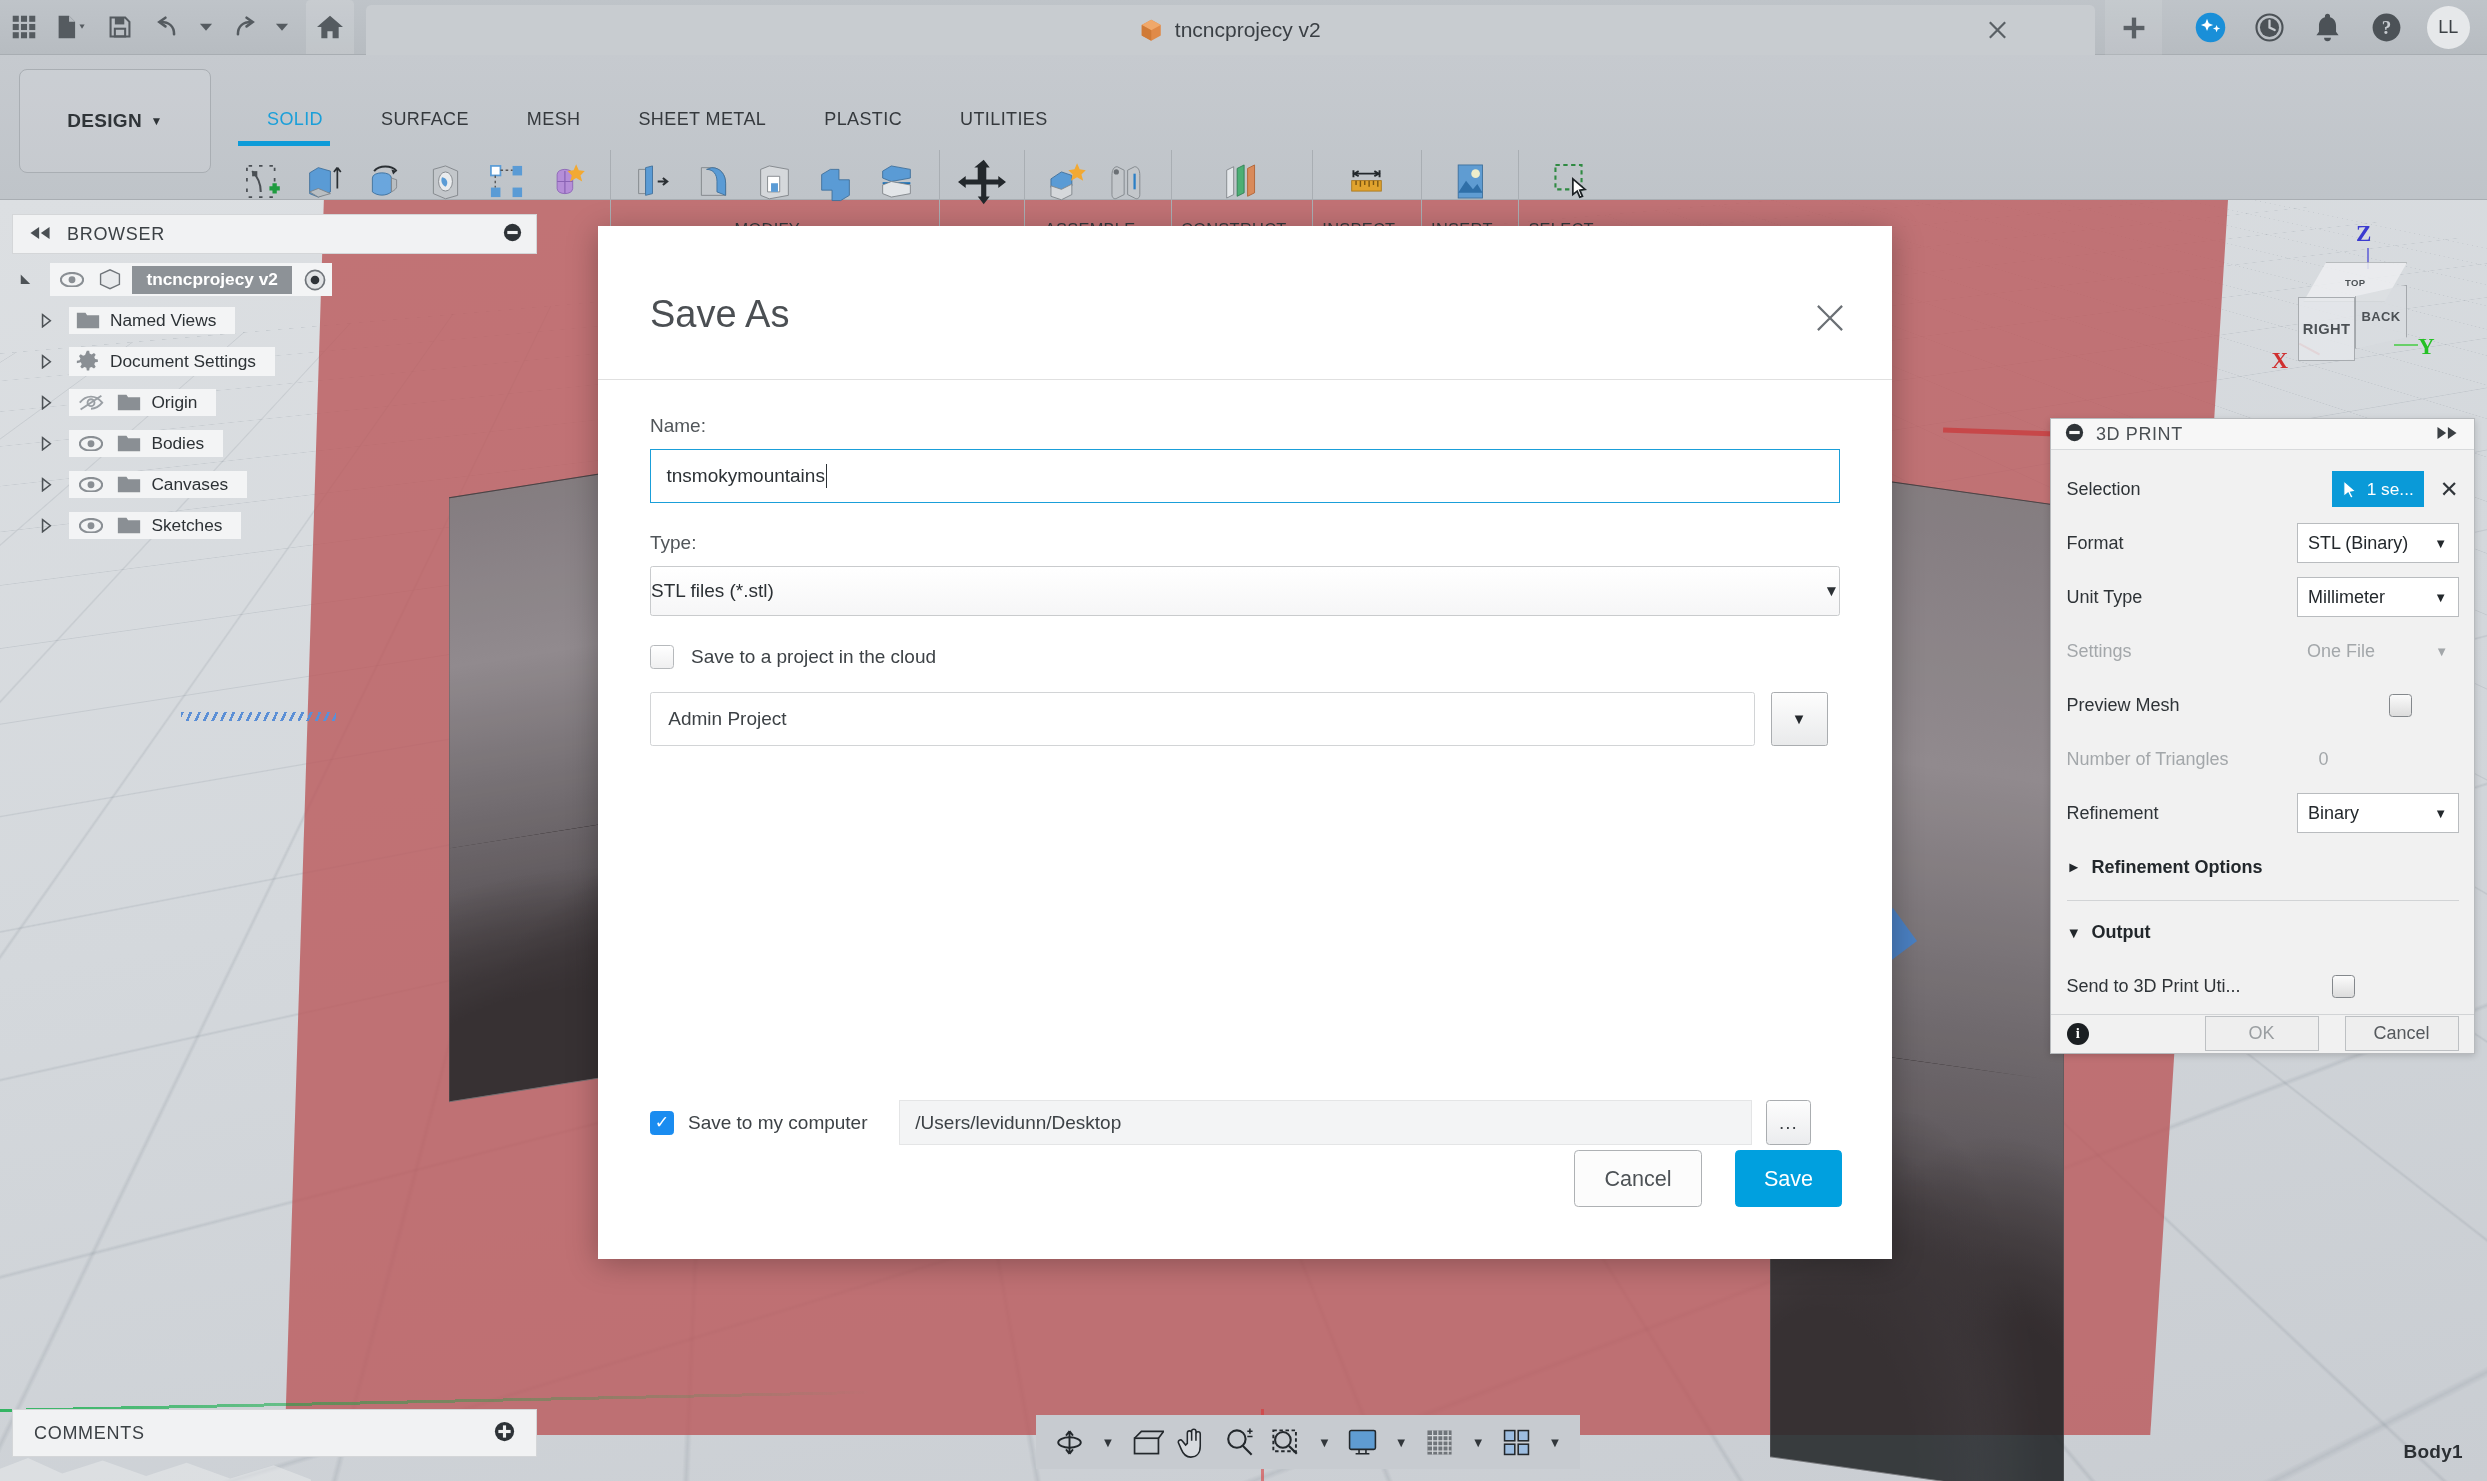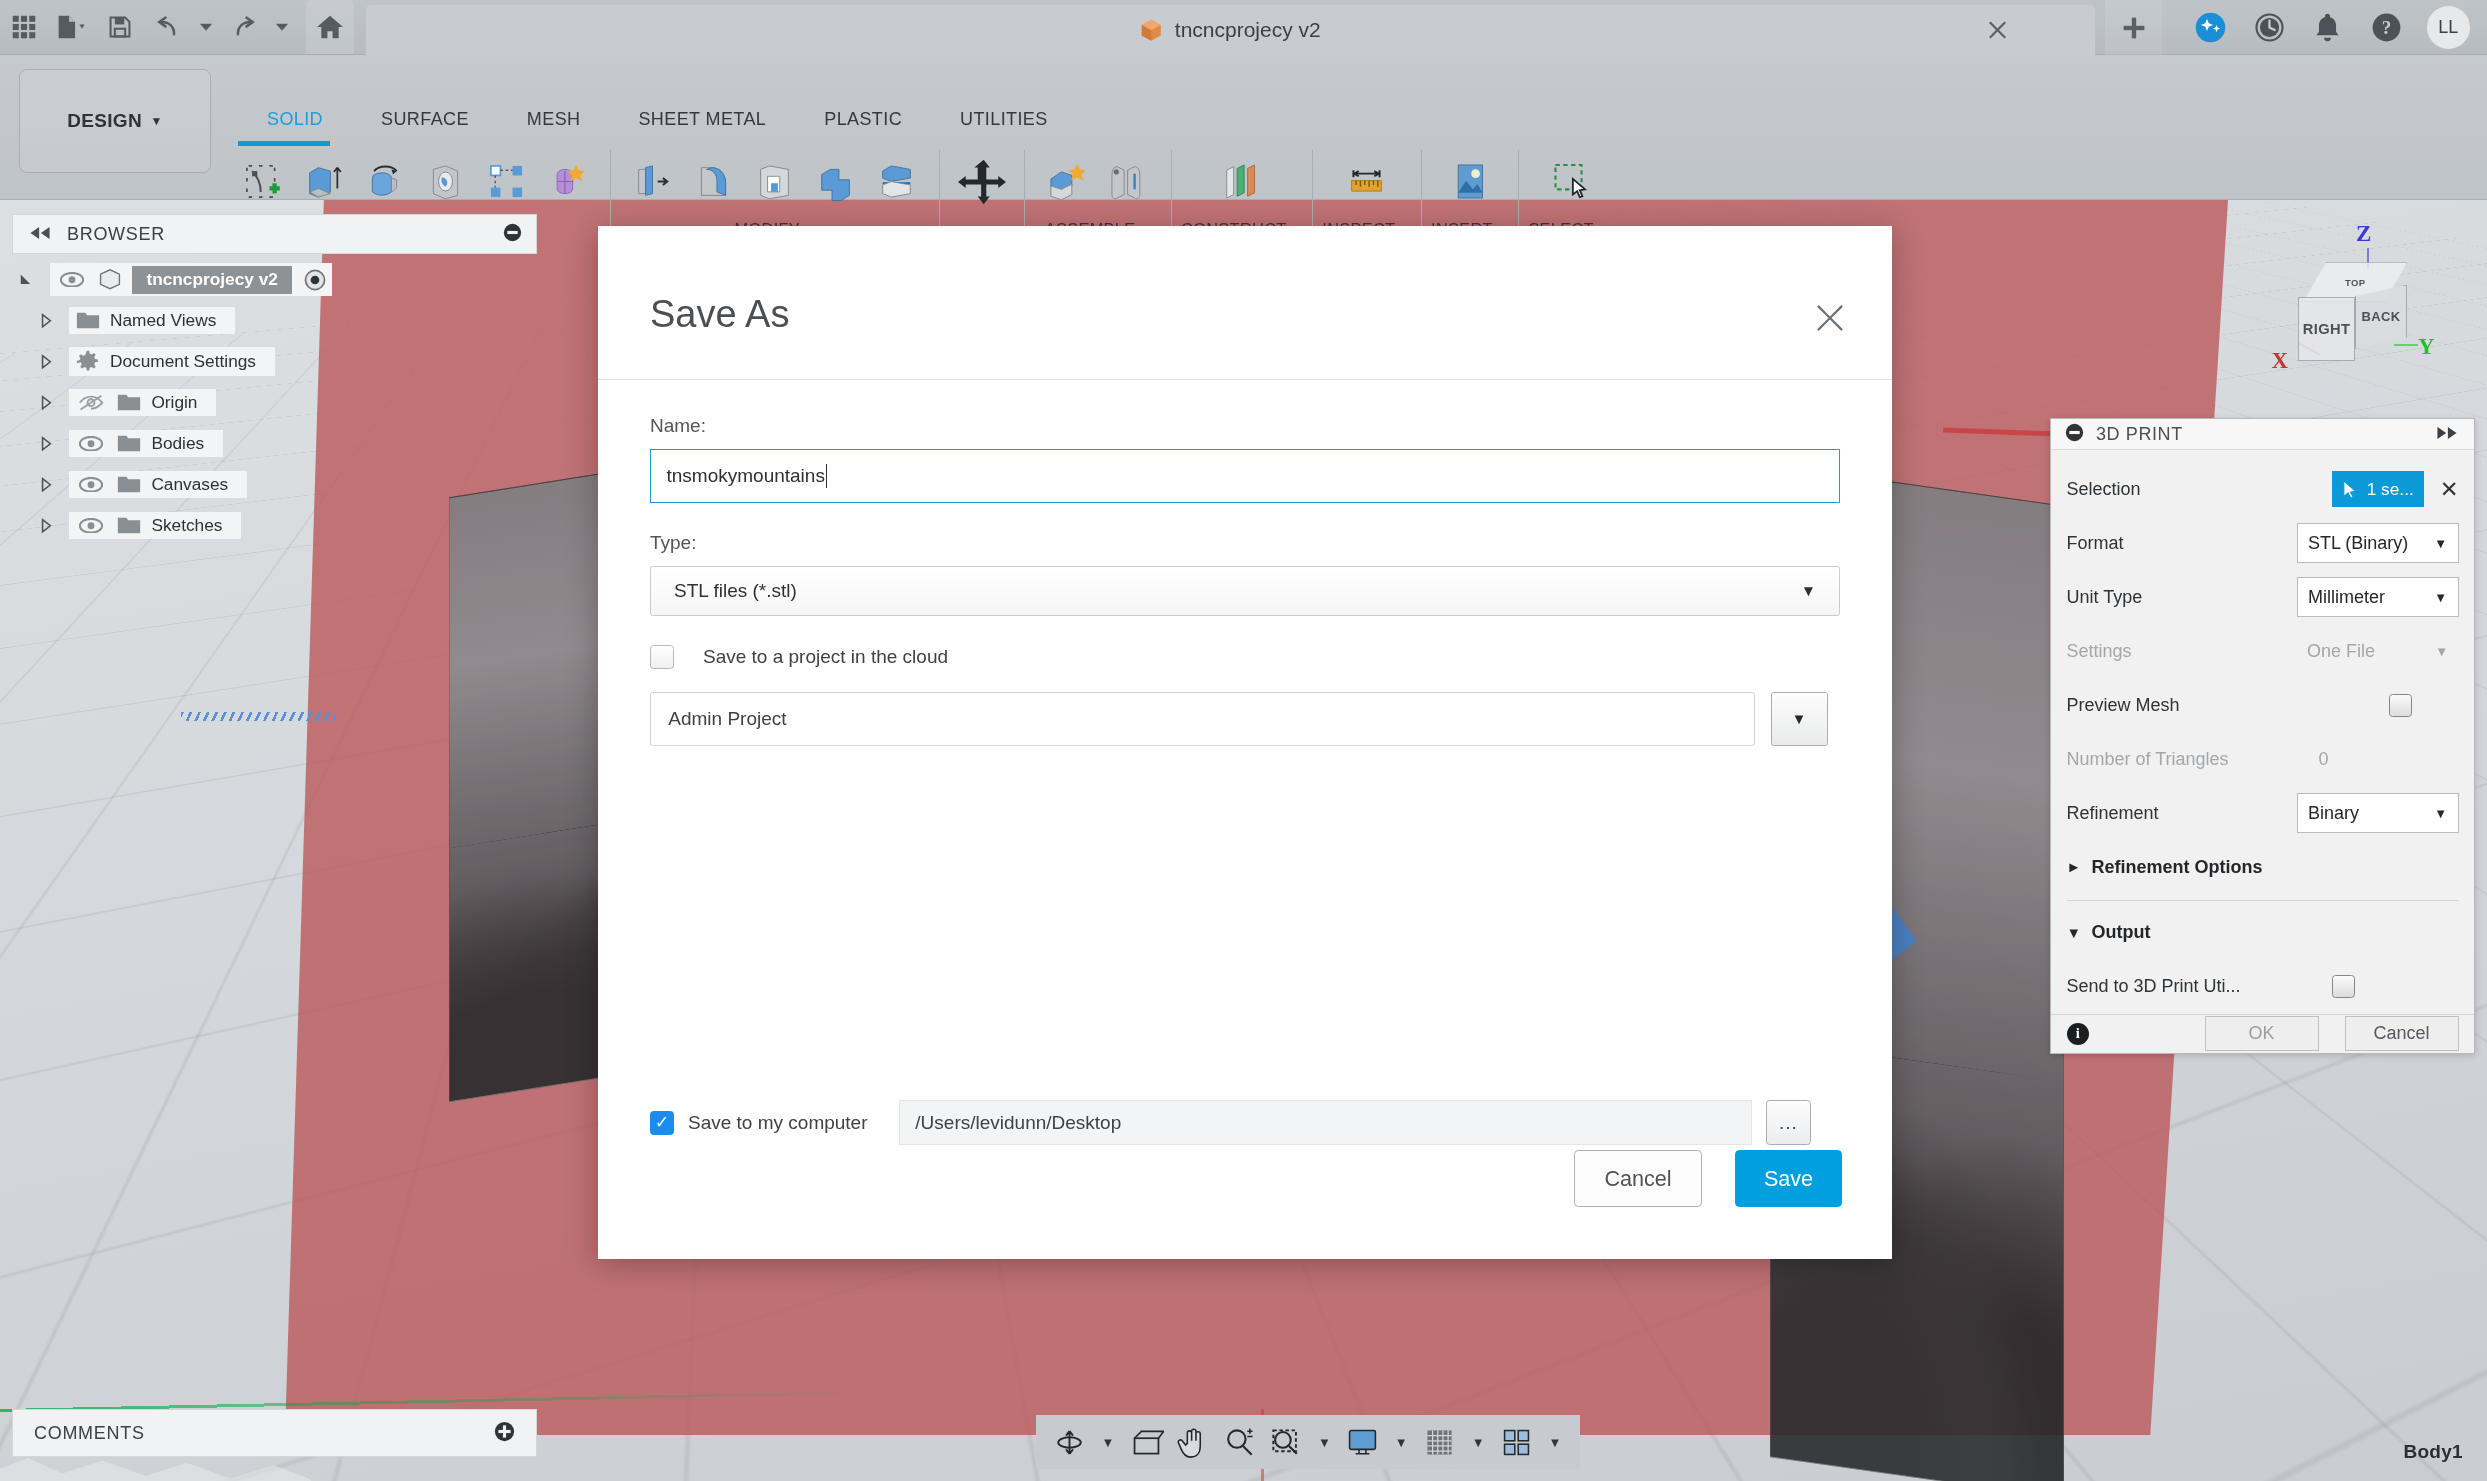--- a/index.html
+++ b/index.html
@@ -242,23 +242,23 @@
   .txt-input {
     width: 1190px; height: 54px; border: 1.7px solid #1a9fd9; background: #fff;
     display: flex; align-items: center; padding: 0 15.5px;
     font-size: 19px; color: #2c3135; position: relative;
   }
   .caret-bar { display: inline-block; width: 1.7px; height: 24px; background: #2c3135; margin-left: 0.9px; }
   .sel-box {
     width: 1190px; height: 50px; border: 0.9px solid #c9cbcd; border-radius: 2.6px;
     background: linear-gradient(#ffffff,#f6f6f7);
     display: flex; align-items: center; justify-content: space-between;
-    padding: 0 23px; font-size: 19px; color: #2c3135; cursor: pointer;
+    padding: 0 0; font-size: 19px; color: #2c3135; cursor: pointer;
   } .gap34 { height: 29px; }
-  .chk-row { display: flex; align-items: center; gap: 29px; margin: 29px 0 22.5px 0; }
+  .chk-row { display: flex; align-items: center; gap: 17px; margin: 29px 0 22.5px 0; }
   .chk {
     width: 24px; height: 24px; border-radius: 3.5px; border: 0.9px solid #b6b9bc;
     background: linear-gradient(#ffffff,#efeff0); cursor: pointer;
     display: flex; align-items: center; justify-content: center;
   }
   .chk.on { background: #1a8cf0; border-color: #1a8cf0; color: #fff; font-size: 17.3px; }
   .chk-label { font-size: 19px; color: #3d4246; }
   .proj-row { display: flex; align-items: center; gap: 15.5px; }
   .proj-input { width: 1105px; height: 54px; border: 0.9px solid #d2d4d6; border-radius: 2.6px;
      background: #fff; display: flex; align-items: center; padding: 0 17.3px;

